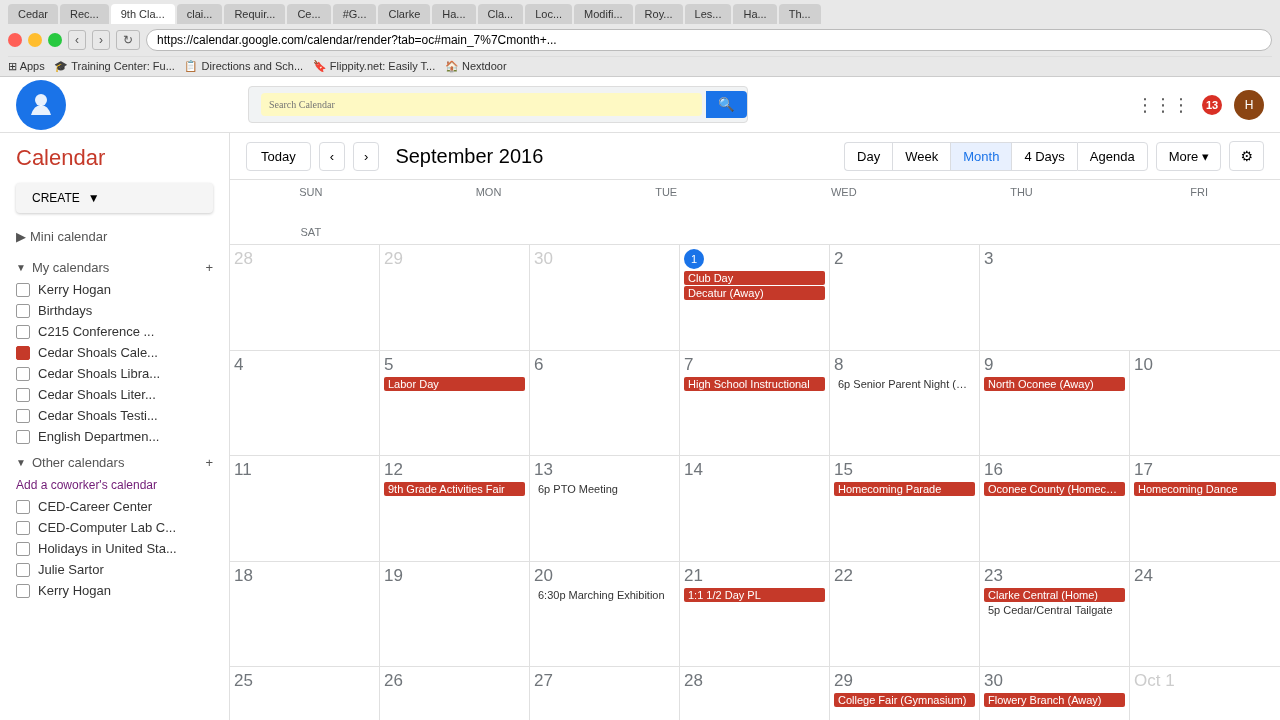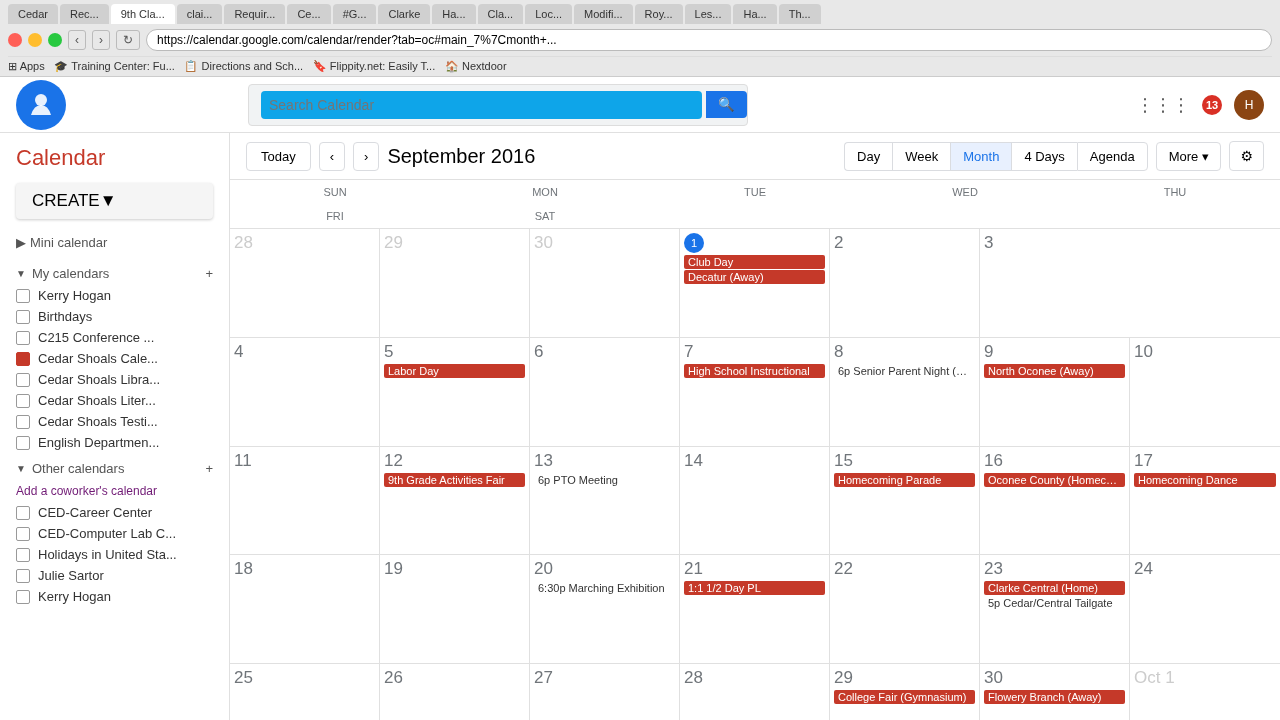--- a/index.html
+++ b/index.html
@@ -31,54 +31,54 @@
     .search-bar input { border: none; background: transparent; outline: none; flex: 1; font-size: 14px; }
     .search-icon-btn { background: #1a73e8; border: none; border-radius: 0 4px 4px 0; padding: 7px 12px; cursor: pointer; color: white; margin: -6px -12px -6px 8px; }
     .top-right { margin-left: auto; display: flex; align-items: center; gap: 12px; }
     .apps-icon { font-size: 18px; color: #555; cursor: pointer; }
     .notification-badge { background: #d93025; color: white; border-radius: 50%; width: 20px; height: 20px; display: flex; align-items: center; justify-content: center; font-size: 11px; font-weight: bold; }
     .avatar { width: 30px; height: 30px; border-radius: 50%; background: #8b4513; display: flex; align-items: center; justify-content: center; color: white; font-size: 12px; }
 
     
     .sidebar { width: 230px; padding: 12px 0; overflow-y: auto; border-right: 1px solid #e0e0e0; flex-shrink: 0; }
     .sidebar-title { color: #c53929; font-size: 22px; font-weight: 300; padding: 0 16px 12px; }
-    .create-btn { margin: 0 16px 16px; background: #f5f5f5; border: none; border-radius: 4px; padding: 8px 16px; font-size: 17px; cursor: pointer; display: flex; align-items: center; box-shadow: 0 1px 3px rgba(0,0,0,0.2); width: calc(100% - 32px); }
+    .create-btn { margin: 0 16px 16px; background: #f5f5f5; border: none; border-radius: 4px; padding: 8px 16px; font-size: 12px; cursor: pointer; display: flex; align-items: center; gap: 8px; box-shadow: 0 1px 3px rgba(0,0,0,0.2); width: calc(100% - 32px); }
 
     .mini-cal-header { display: flex; align-items: center; padding: 0 16px; margin-bottom: 8px; cursor: pointer; color: #555; font-size: 13px; }
 
     .section-header { display: flex; align-items: center; padding: 8px 16px 4px; font-size: 13px; color: #555; cursor: pointer; }
     .section-expand { margin-right: 6px; font-size: 10px; }
 
     .cal-item { display: flex; align-items: center; padding: 3px 16px; cursor: pointer; font-size: 13px; }
     .cal-checkbox { width: 14px; height: 14px; border: 1px solid #999; border-radius: 2px; margin-right: 8px; flex-shrink: 0; }
     .cal-checkbox.checked-red { background: #c53929; border-color: #c53929; }
     .cal-item-label { color: #333; white-space: nowrap; overflow: hidden; text-overflow: ellipsis; }
 
     .add-coworker { padding: 4px 16px; font-size: 12px; color: #701a75; cursor: pointer; }
 
     
     .main { flex: 1; display: flex; flex-direction: column; overflow: hidden; }
 
     
     .cal-toolbar { display: flex; align-items: center; padding: 8px 16px; gap: 8px; border-bottom: 1px solid #e0e0e0; }
     .today-btn { border: 1px solid #dadce0; border-radius: 4px; padding: 6px 14px; background: #fff; cursor: pointer; font-size: 13px; }
     .nav-arrow { border: 1px solid #dadce0; border-radius: 4px; padding: 6px 10px; background: #fff; cursor: pointer; font-size: 13px; }
-    .month-label { font-size: 20px; font-weight: 300; flex: 1; }
+    .month-label { font-size: 20px; font-weight: 300; margin-left: 8px; flex: 1; }
     .view-btn { border: 1px solid #dadce0; padding: 6px 12px; background: #fff; cursor: pointer; font-size: 13px; }
     .view-btn:first-of-type { border-radius: 4px 0 0 4px; }
     .view-btn.active { background: #e8f0fe; color: #1a73e8; }
     .view-btn-group { display: flex; }
     .view-btn-group .view-btn { border-right: none; }
     .view-btn-group .view-btn:last-child { border-right: 1px solid #dadce0; border-radius: 0 4px 4px 0; }
     .more-btn { border: 1px solid #dadce0; border-radius: 4px; padding: 6px 12px; background: #fff; cursor: pointer; font-size: 13px; }
     .settings-btn { border: 1px solid #dadce0; border-radius: 4px; padding: 6px 10px; background: #fff; cursor: pointer; font-size: 14px; }
 
     
     .cal-grid { flex: 1; display: flex; flex-direction: column; overflow: hidden; }
-    .day-headers { display: grid; grid-template-columns: repeat(5, 1fr); border-bottom: 1px solid #e0e0e0; }
+    .day-headers { display: grid; grid-template-columns: repeat(6, 1fr); border-bottom: 1px solid #e0e0e0; gap: 16px; }
     .day-header { text-align: center; padding: 6px 0; font-size: 11px; color: #70757a; font-weight: 500; text-transform: uppercase; }
     .weeks { flex: 1; display: flex; flex-direction: column; }
     .week-row { display: grid; grid-template-columns: repeat(7, 1fr); flex: 1; border-bottom: 1px solid #e0e0e0; }
     .day-cell { border-right: 1px solid #e0e0e0; padding: 4px; position: relative; overflow: hidden; }
     .day-cell:last-child { border-right: none; }
     .day-num { font-size: 17px; color: #70757a; margin-bottom: 2px; }
     .day-num.other-month { color: #ccc; }
     .event { font-size: 11px; padding: 1px 4px; border-radius: 2px; margin-bottom: 1px; overflow: hidden; white-space: nowrap; text-overflow: ellipsis; cursor: pointer; }
     .event.red { background: #c53929; color: white; }
     .event.text-only { background: transparent; color: #333; }
@@ -127,21 +127,21 @@
 <div class="top-bar">
   <div class="logo-area">
     <div class="logo-circle">
       <svg width="30" height="30" viewBox="0 0 30 30">
         <circle cx="15" cy="10" r="6" fill="white" opacity="0.9"></circle>
         <path d="M5 25 Q8 15 15 15 Q22 15 25 25" fill="white" opacity="0.9"></path>
       </svg>
     </div>
   </div>
   <div class="search-bar">
-    <input type="text" class="search-bar" style="border: none; background: #0ea5e9; outline: none; font-size: 14px; flex: 1 1 0%; width: 400px; padding: 6px 8px;" placeholder="Search Calendar">
+    <input type="text" class="search-bar" style="border: none; background: #fef9c3; outline: none; font-size: 10px; flex: 1 1 0%; width: 400px; padding: 6px 8px; font-family: Liberation Serif, serif;" placeholder="Search Calendar">
     <button class="search-icon-btn" style="background:#1a73e8;border:none;padding:6px 12px;border-radius:0 4px 4px 0;cursor:pointer;color:white;margin-left:4px;">
       🔍
     </button>
   </div>
   <div class="top-right">
     <span class="apps-icon">⋮⋮⋮</span>
     <div class="notification-badge">13</div>
     <div class="avatar">H</div>
   </div>
 </div>

